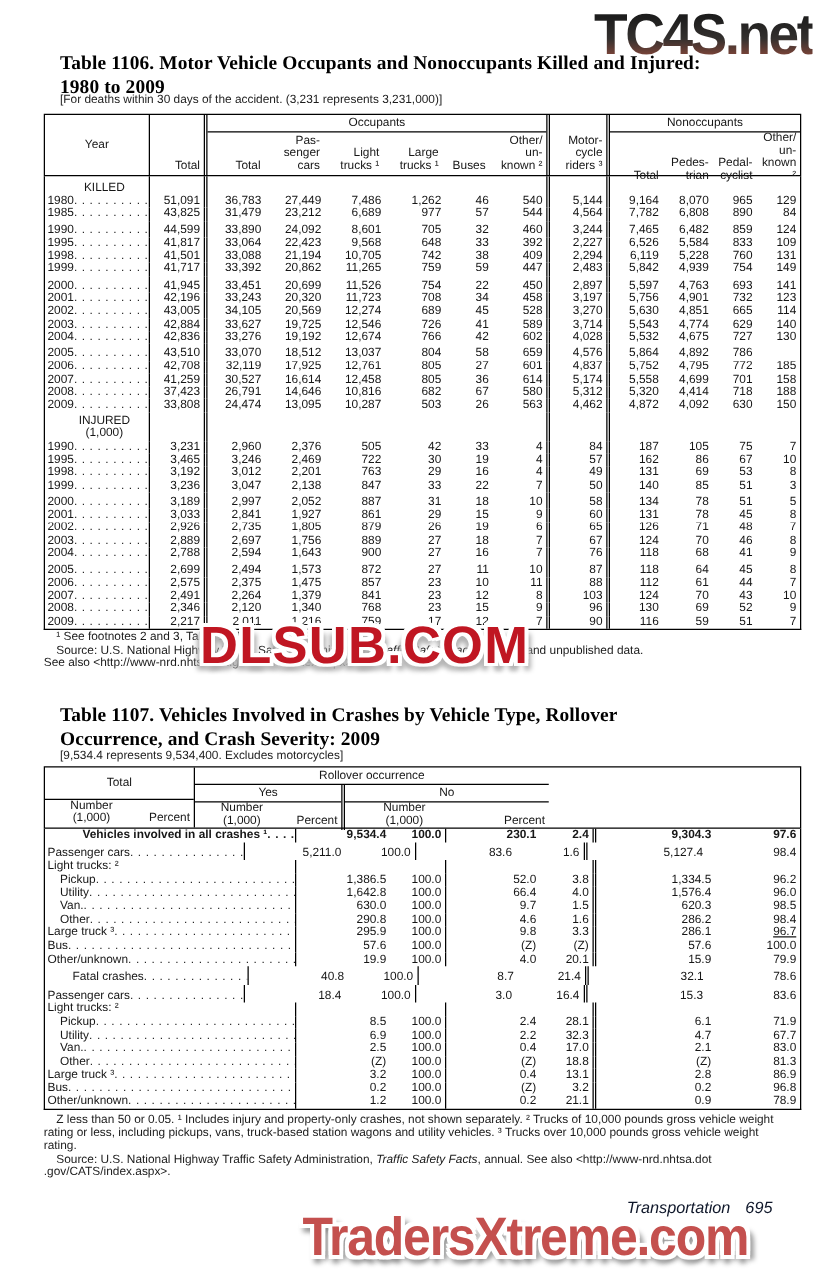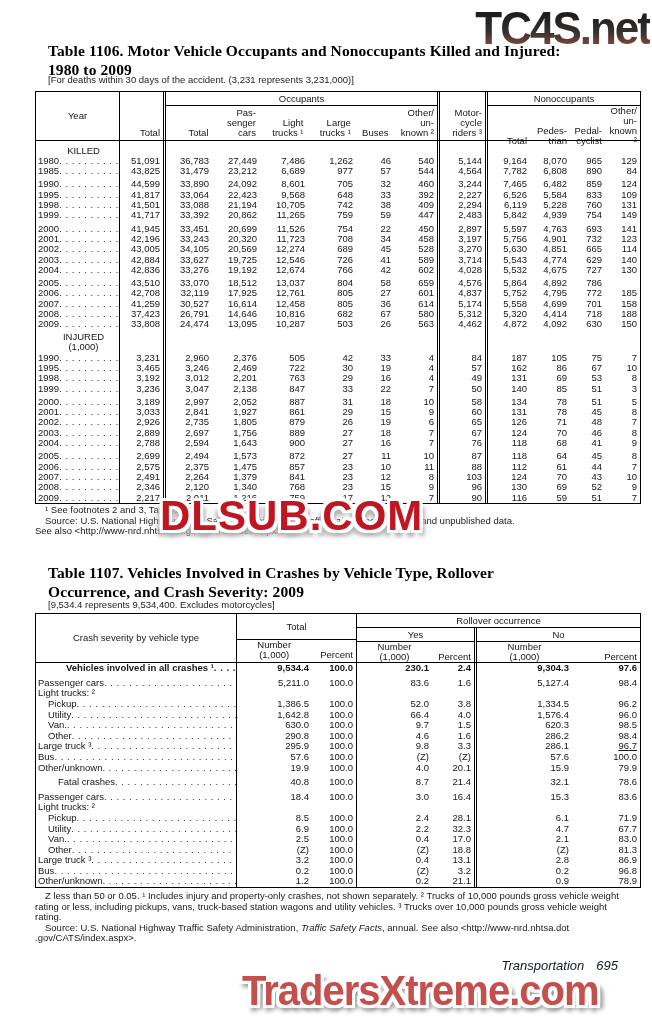--- a/index.html
+++ b/index.html
@@ -16,21 +16,21 @@
   
   .thead,.tbody{position:absolute;left:35px;width:606px;box-sizing:border-box;
                 border-left:1px solid #000;border-right:1px solid #000;}
   .thead{border-top:1.5px solid #000;border-bottom:1px solid #000;display:flex;}
   .tbody{border-bottom:1.5px solid #000;}
   .b1{border-right:1px solid #000 !important;}
   .b2{border-right:3px double #000 !important;}
   .r{display:flex;height:10.3px;}
   #t1107-body .r{height:10.6px;}
   .r.gap{height:13.3px;}
-  #t1107-body .r.gap{height:14.6px;}
+  #t1107-body .r.gap{height:14.6px;gap:20px;}
   .r.lbl{height:15px;}
   .r.lbl.tall{height:23px;}
   .c{box-sizing:border-box;display:flex;align-items:flex-end;overflow:hidden;
      font-size:9.5px;line-height:10.4px;white-space:nowrap;}
   .num{justify-content:flex-end;padding-right:3px;}
   .yr{padding-left:2px;}
   .dots{flex:1;overflow:hidden;white-space:nowrap;letter-spacing:.5px;color:#222;}
   .seclbl{justify-content:center;text-align:center;white-space:pre-line;padding-left:12px;}
   .bold .c{font-weight:bold;}
 
@@ -715,21 +715,20 @@
       <div class="fl ind"><span>Source: U.S. National Highway Traffic Safety Administration, </span><span style="font-style: italic;">Traffic Safety Facts</span><span>, annual; and unpublished data.</span></div>
       <div class="fl"><span>See also &lt;http://www-nrd.nhtsa.dot.gov/CATS/index.aspx&gt;.</span></div>
     </div>
 
   <div class="wm wm-mid">DLSUB.COM</div>
 
   <h1 class="title t2"><span>Table 1107. Vehicles Involved in Crashes by Vehicle Type, Rollover</span><br><span>Occurrence, and Crash Severity: 2009</span></h1>
   <div class="bnote n2">[9,534.4 represents 9,534,400. Excludes motorcycles]</div>
 
   <div id="t1107-head" class="thead h7" style="top:613px;height:50px;">
-    <div class="hc stub7 b1">Crash severity by vehicle type</div>
     <div class="grp tot b1">
       <div class="glbl2">Total</div>
       <div class="gcols">
         <div class="hn pre" style="width:75px">Number
 (1,000)</div>
         <div class="hp" style="width:45px">Percent</div>
       </div>
     </div>
     <div class="grp roll">
       <div class="glbl">Rollover occurrence</div>

